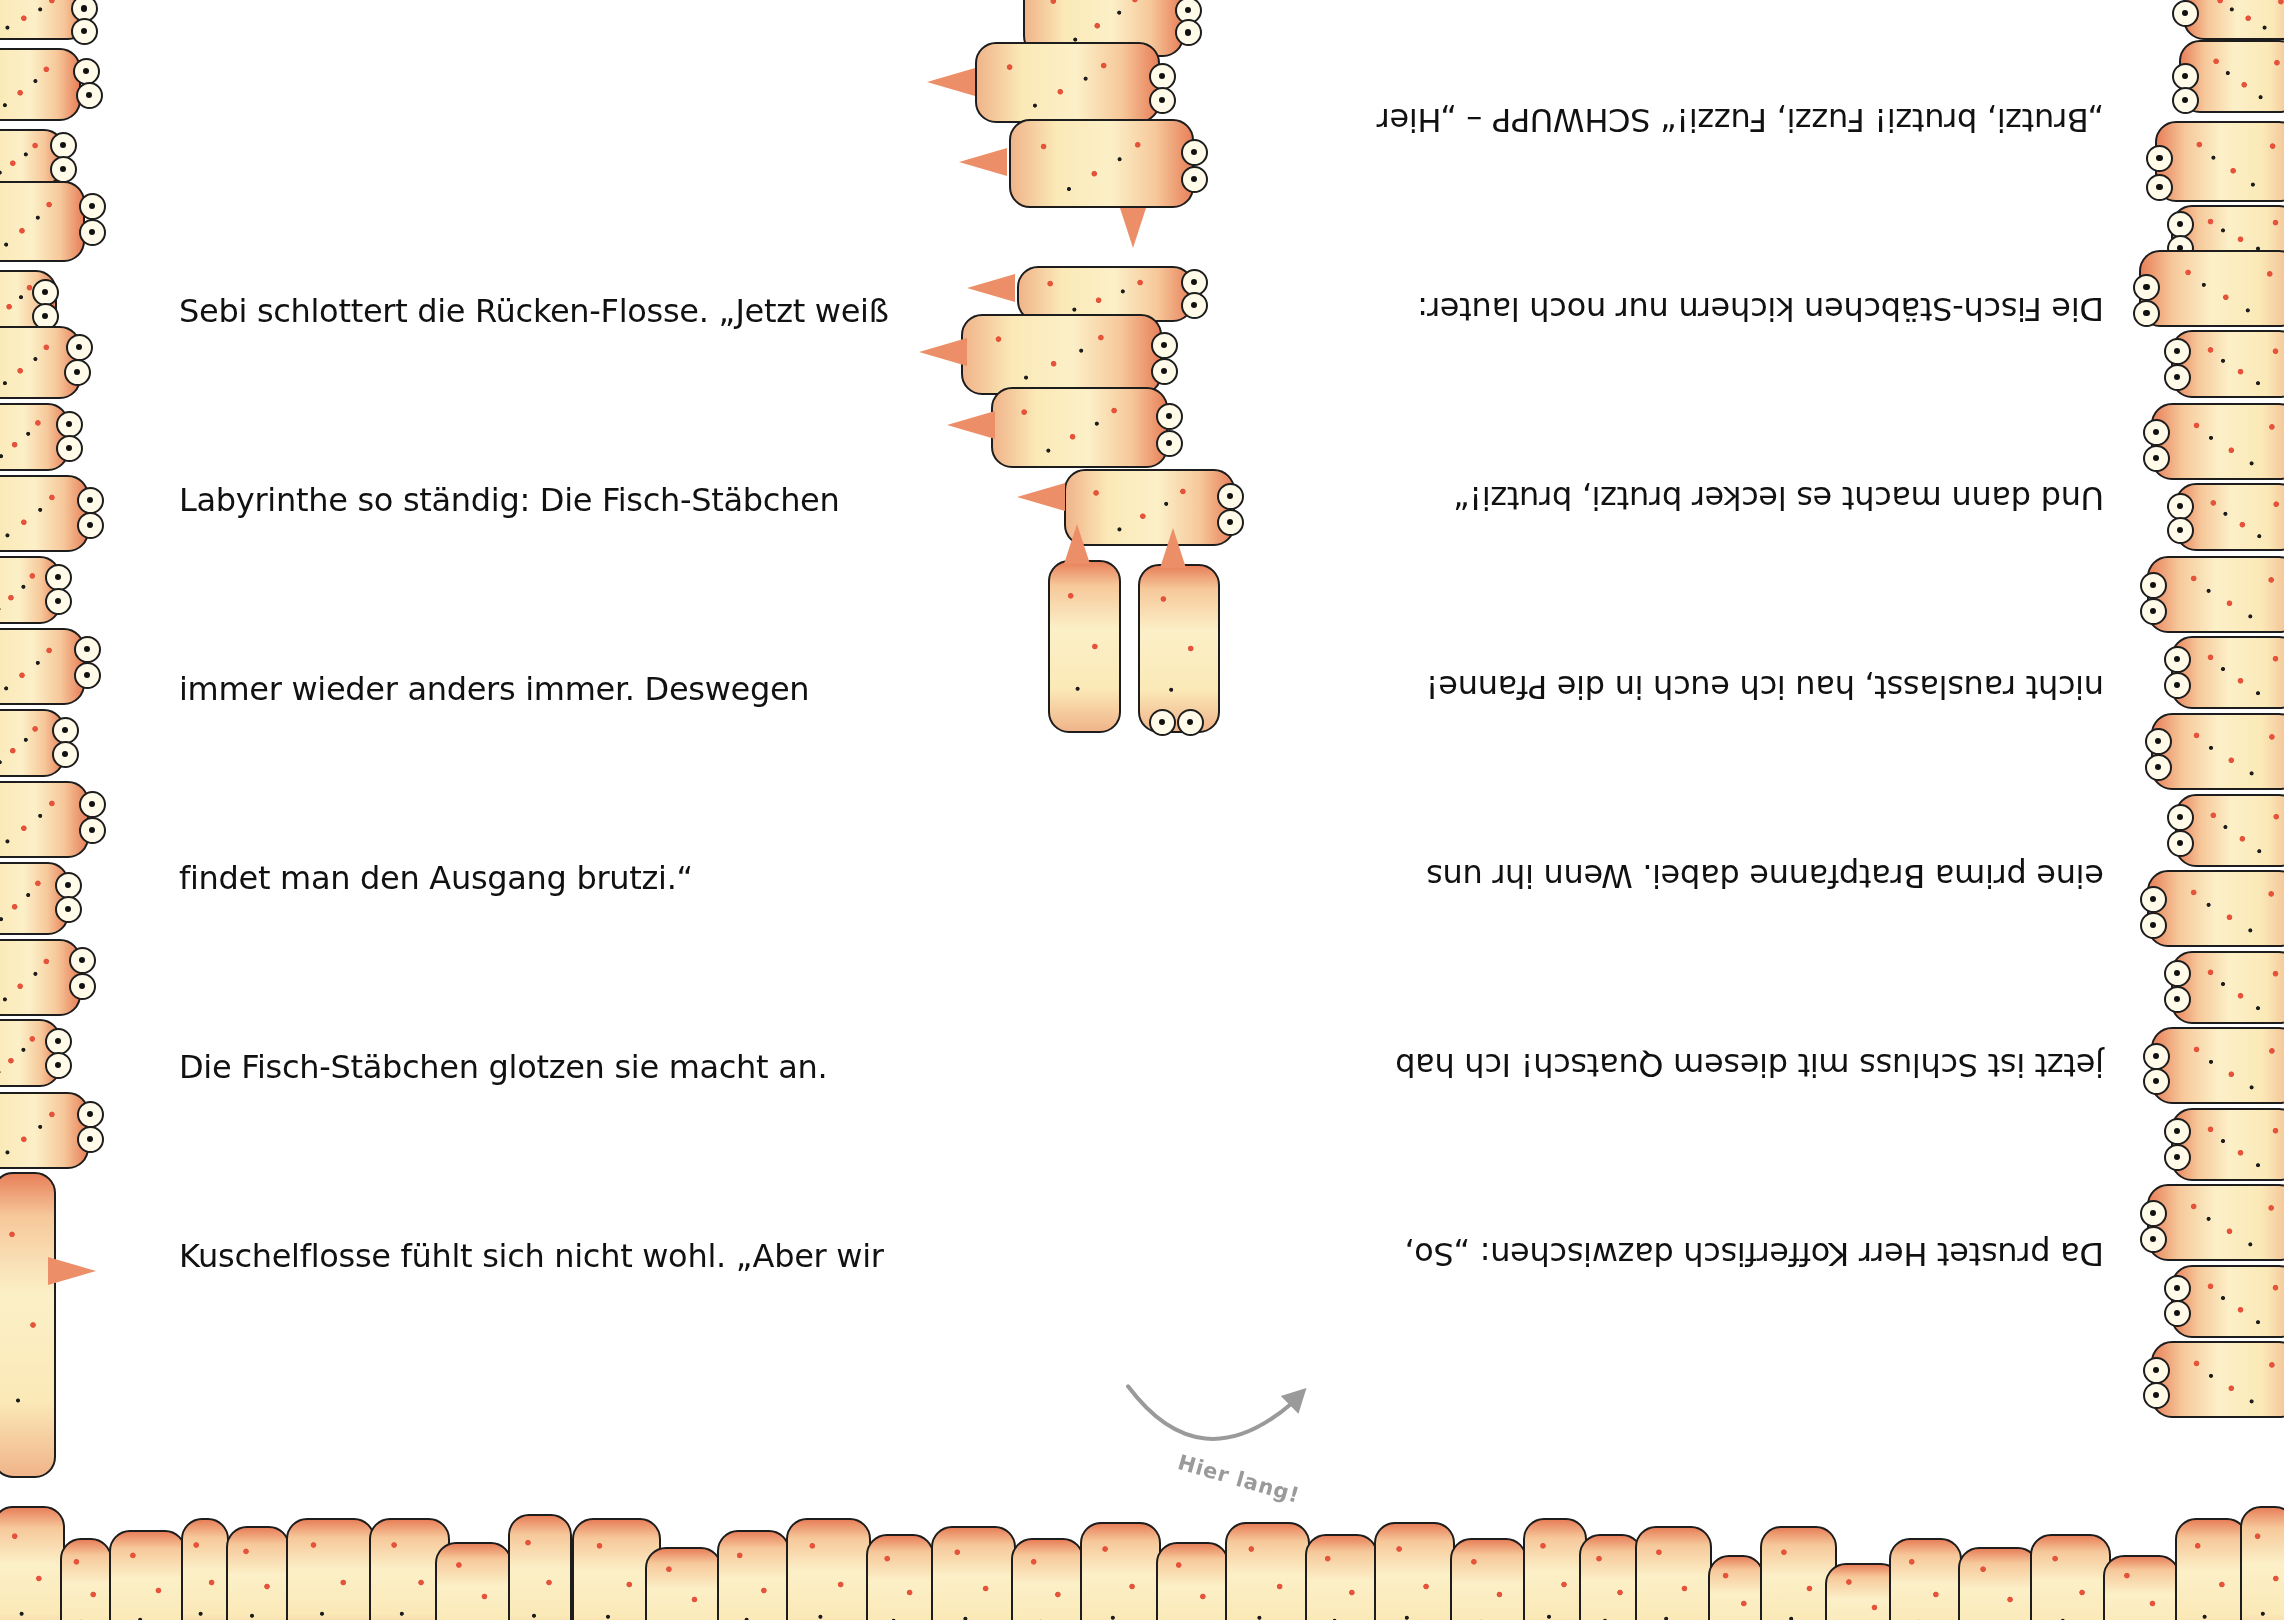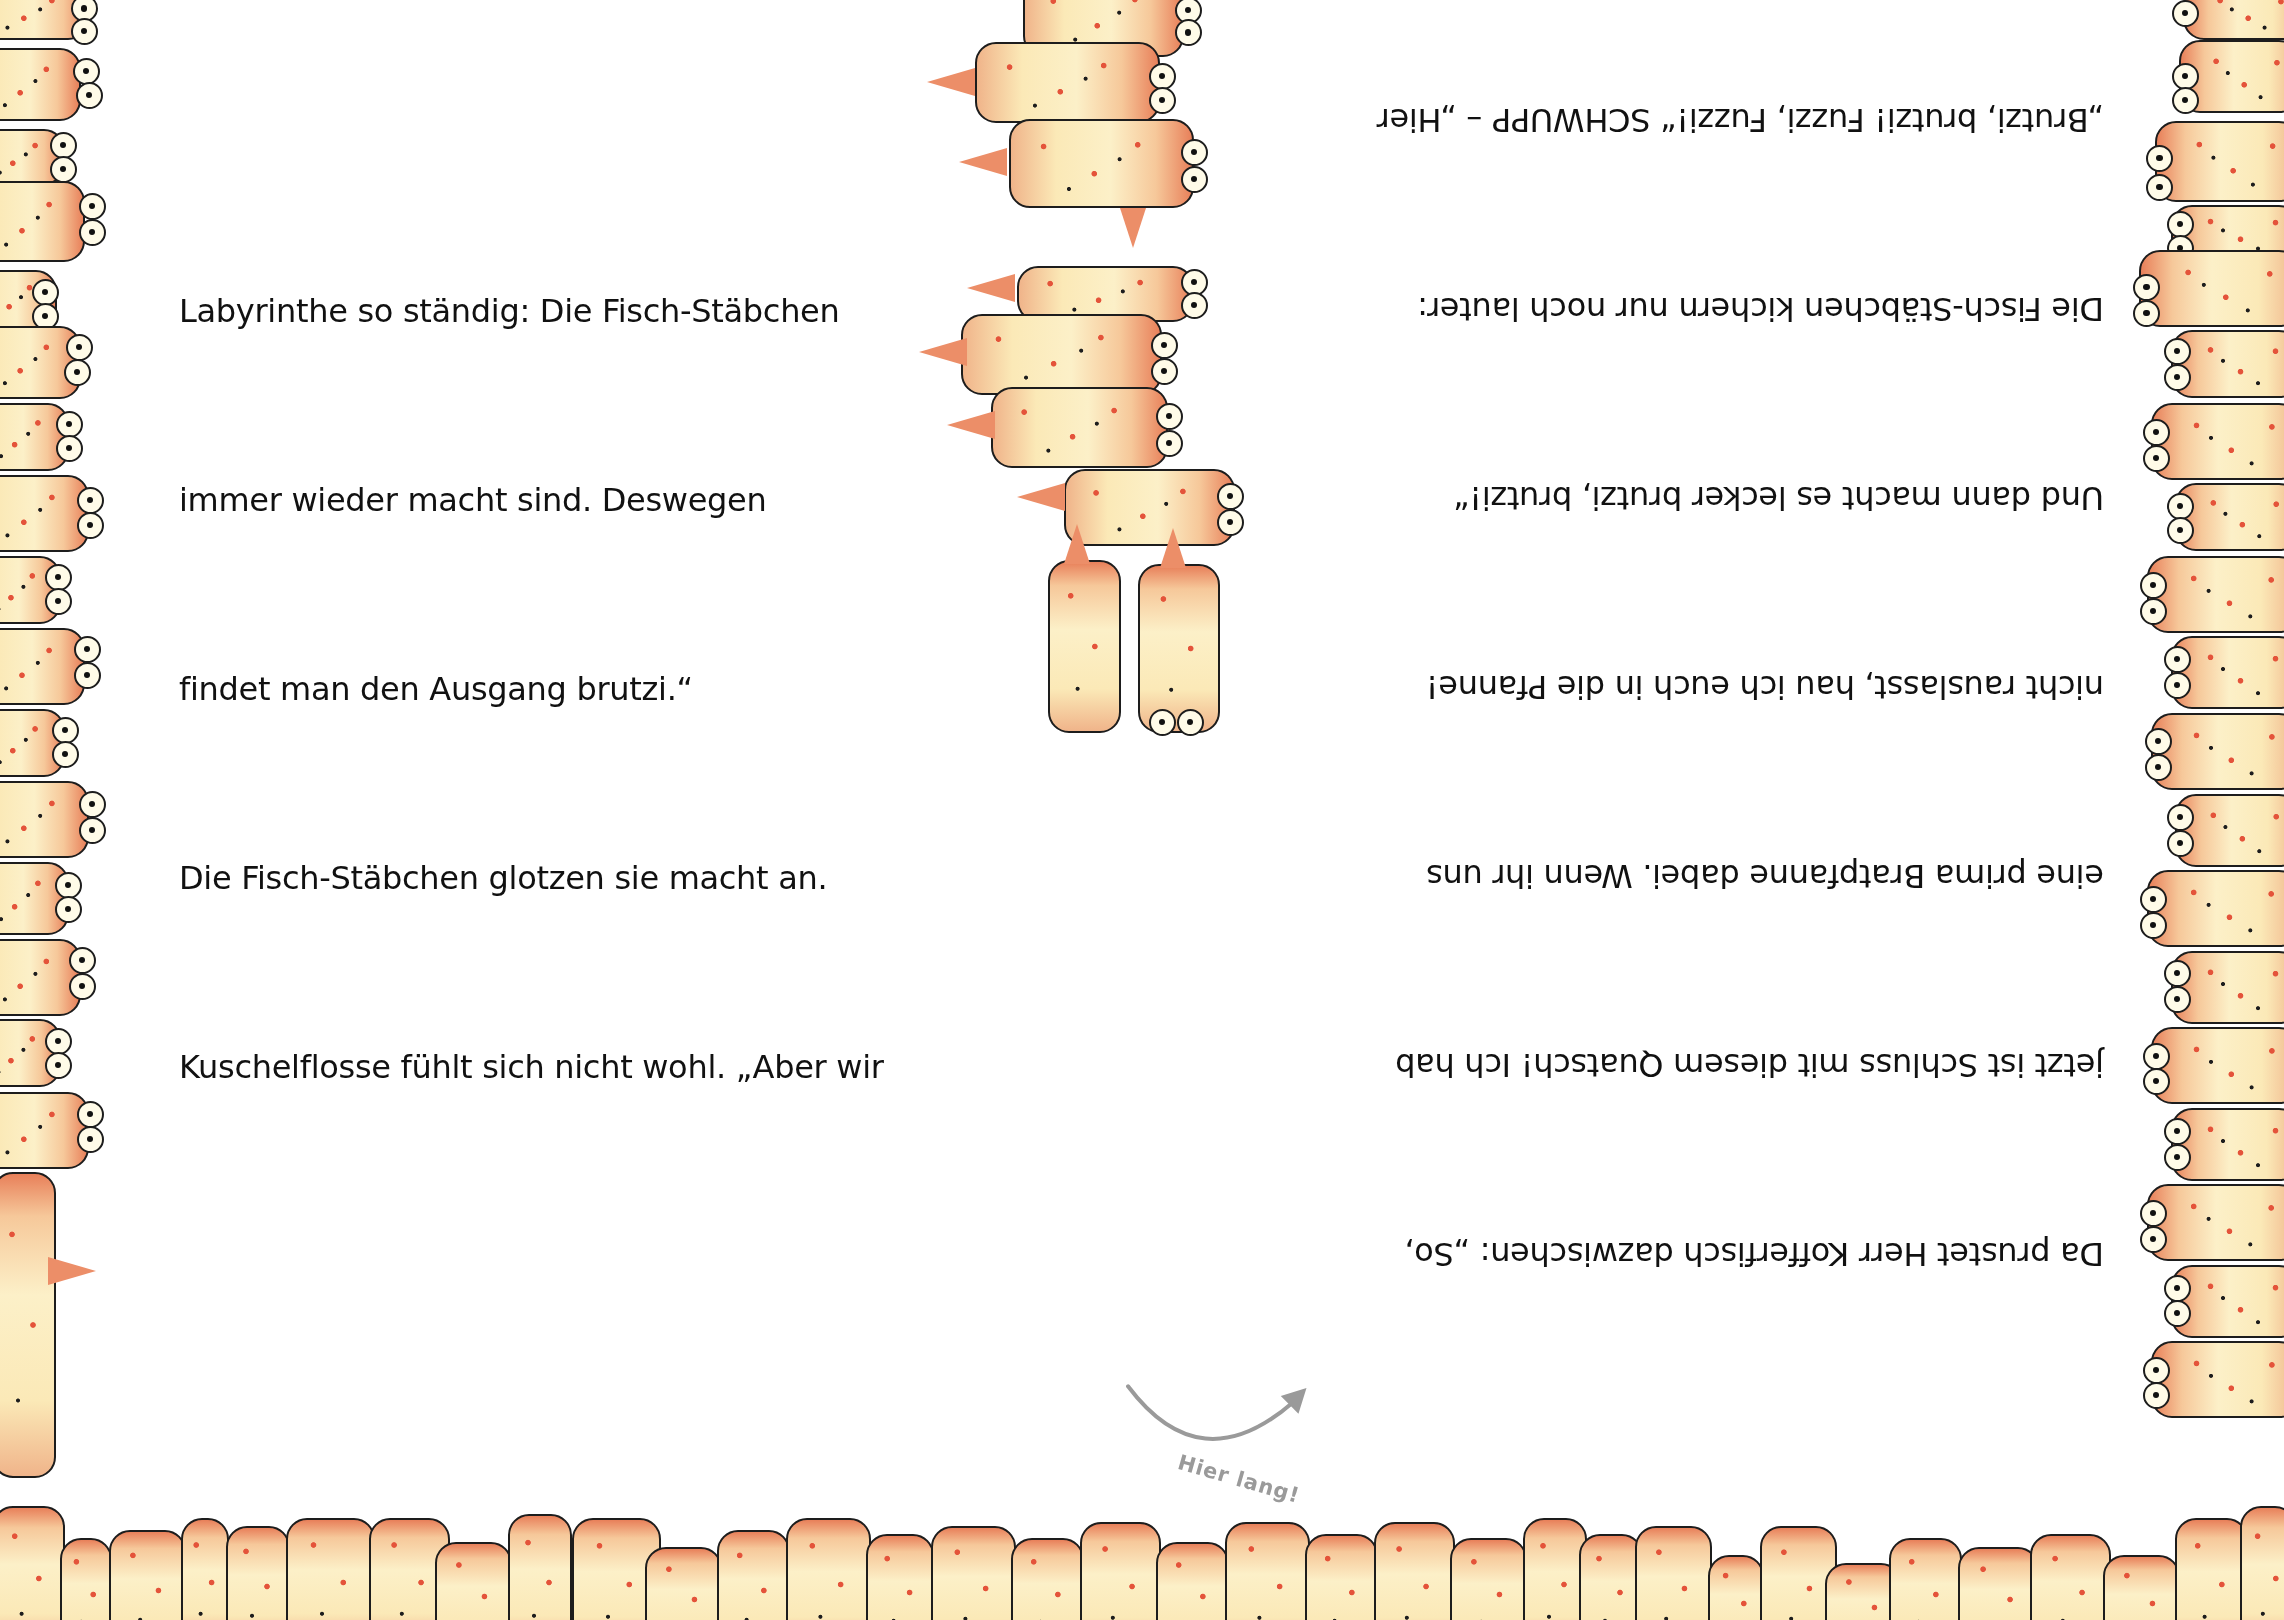--- a/index.html
+++ b/index.html
@@ -273,22 +273,23 @@
     <div class="stick v" style="left:1825px; top:89px; width:77px; height:89px;"></div>
     <div class="stick v" style="left:1889px; top:64px; width:73px; height:113px;"></div>
     <div class="stick v" style="left:1958px; top:73px; width:81px; height:105px;"></div>
     <div class="stick v" style="left:2030px; top:60px; width:81px; height:117px;"></div>
     <div class="stick v" style="left:2103px; top:81px; width:77px; height:97px;"></div>
     <div class="stick v" style="left:2175px; top:44px; width:73px; height:133px;"></div>
     <div class="stick v" style="left:2240px; top:32px; width:56px; height:145px;"></div>
   </div>
 
   <div class="text-col left-text">
+    <span class="line">Sebi schlottert die Rücken-Flosse. „Jetzt weiß</span>
     <span class="line">Labyrinthe so ständig: Die Fisch-Stäbchen</span>
-    <span class="line">immer wieder macht sind. Deswegen</span>
+    <span class="line">immer wieder anders immer. Deswegen</span>
     <span class="line">findet man den Ausgang brutzi.“</span>
     <span class="line">Die Fisch-Stäbchen glotzen sie macht an.</span>
     <span class="line">Kuschelflosse fühlt sich nicht wohl. „Aber wir</span>
     
     
     
     
     
     
     

